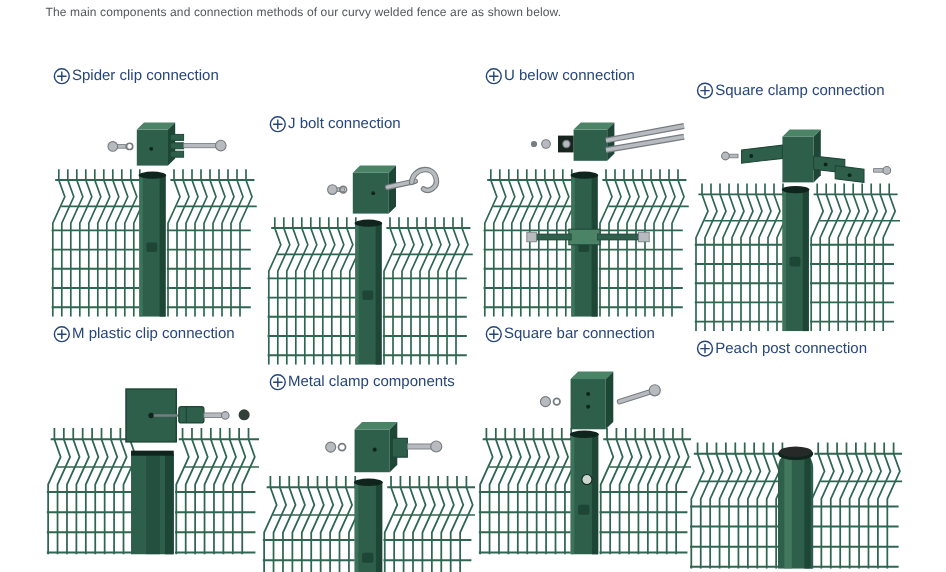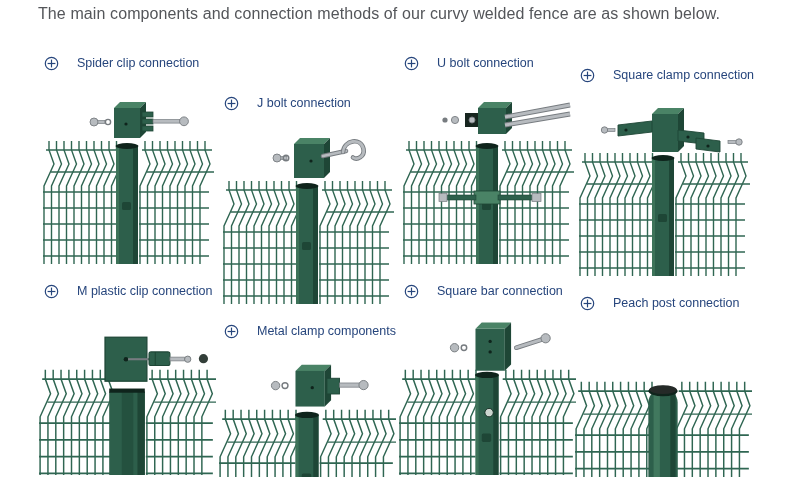--- a/index.html
+++ b/index.html
@@ -2,27 +2,27 @@
 <html><head>
 <meta charset="utf-8">
 <style>
   html,body{margin:0;padding:0;background:#fff;}
   .page{
     position:relative;width:788px;height:477px;background:#fff;overflow:hidden;
     font-family:"Liberation Sans", sans-serif;
   }
   .intro{
     position:absolute;left:38px;top:5px;margin:0;
-    font-size:16px;color:#54565a;letter-spacing:0.1px;
+    font-size:10px;color:#54565a;letter-spacing:0.1px;
   }
   .cell{position:absolute;width:180px;}
   .c0{left:38px;} .c1{left:218px;margin-top:40px;} .c2{left:398px;} .c3{left:574px;margin-top:12px;}
-  .r0{top:55px;} .r1{top:283px;}
+  .r0{top:55px;} .r1{top:270px;}
   .label-row{
-    display:flex;align-items:center;gap:18px;padding-left:6px;height:16px;
+    display:flex;align-items:center;gap:1px;padding-left:6px;height:16px;
     color:#26457c;cursor:pointer;white-space:nowrap;
   }
   .label-row .plus{flex:0 0 auto;display:block;}
   .label-text{font-size:12.5px;color:#26457c;}
   .figure{position:absolute;left:0;width:178px;overflow:hidden;}
   .r0 .figure{top:29px;height:180px;}
   .r1 .figure{top:27px;height:165px;}
   .figure svg{display:block;width:100%;height:100%;}
 </style>
 </head>
@@ -160,21 +160,21 @@
       </div>
   </div>
 
   <div class="cell c2 r0">
     <div class="label-row">
       <svg class="plus" width="15" height="15" viewBox="0 0 15 15">
           <circle cx="7.5" cy="7.5" r="6.2" fill="none" stroke="currentColor" stroke-width="1.2"></circle>
           <line x1="7.5" y1="3.6" x2="7.5" y2="11.4" stroke="currentColor" stroke-width="1.2"></line>
           <line x1="3.6" y1="7.5" x2="11.4" y2="7.5" stroke="currentColor" stroke-width="1.2"></line>
         </svg>
-      <span class="label-text">U bolt connection</span>
+      <span class="label-text">U below connection</span>
     </div>
     <div class="figure">
         <svg viewBox="0 0 170 180" preserveAspectRatio="xMidYMid meet" xmlns="http://www.w3.org/2000/svg">
           <path d="M 7,57 L 7,66 L 12,80 L 2,102 L 2,181" fill="none" stroke="#2f6652" stroke-width="1.4"></path>
           <path d="M 14.5,57 L 14.5,66 L 19.5,80 L 9.5,102 L 9.5,181" fill="none" stroke="#2f6652" stroke-width="1.4"></path>
           <path d="M 22,57 L 22,66 L 27,80 L 17,102 L 17,181" fill="none" stroke="#2f6652" stroke-width="1.4"></path>
           <path d="M 29.5,57 L 29.5,66 L 34.5,80 L 24.5,102 L 24.5,181" fill="none" stroke="#2f6652" stroke-width="1.4"></path>
           <path d="M 37,57 L 37,66 L 42,80 L 32,102 L 32,181" fill="none" stroke="#2f6652" stroke-width="1.4"></path>
           <path d="M 44.5,57 L 44.5,66 L 49.5,80 L 39.5,102 L 39.5,181" fill="none" stroke="#2f6652" stroke-width="1.4"></path>
           <path d="M 52,57 L 52,66 L 57,80 L 47,102 L 47,181" fill="none" stroke="#2f6652" stroke-width="1.4"></path>

